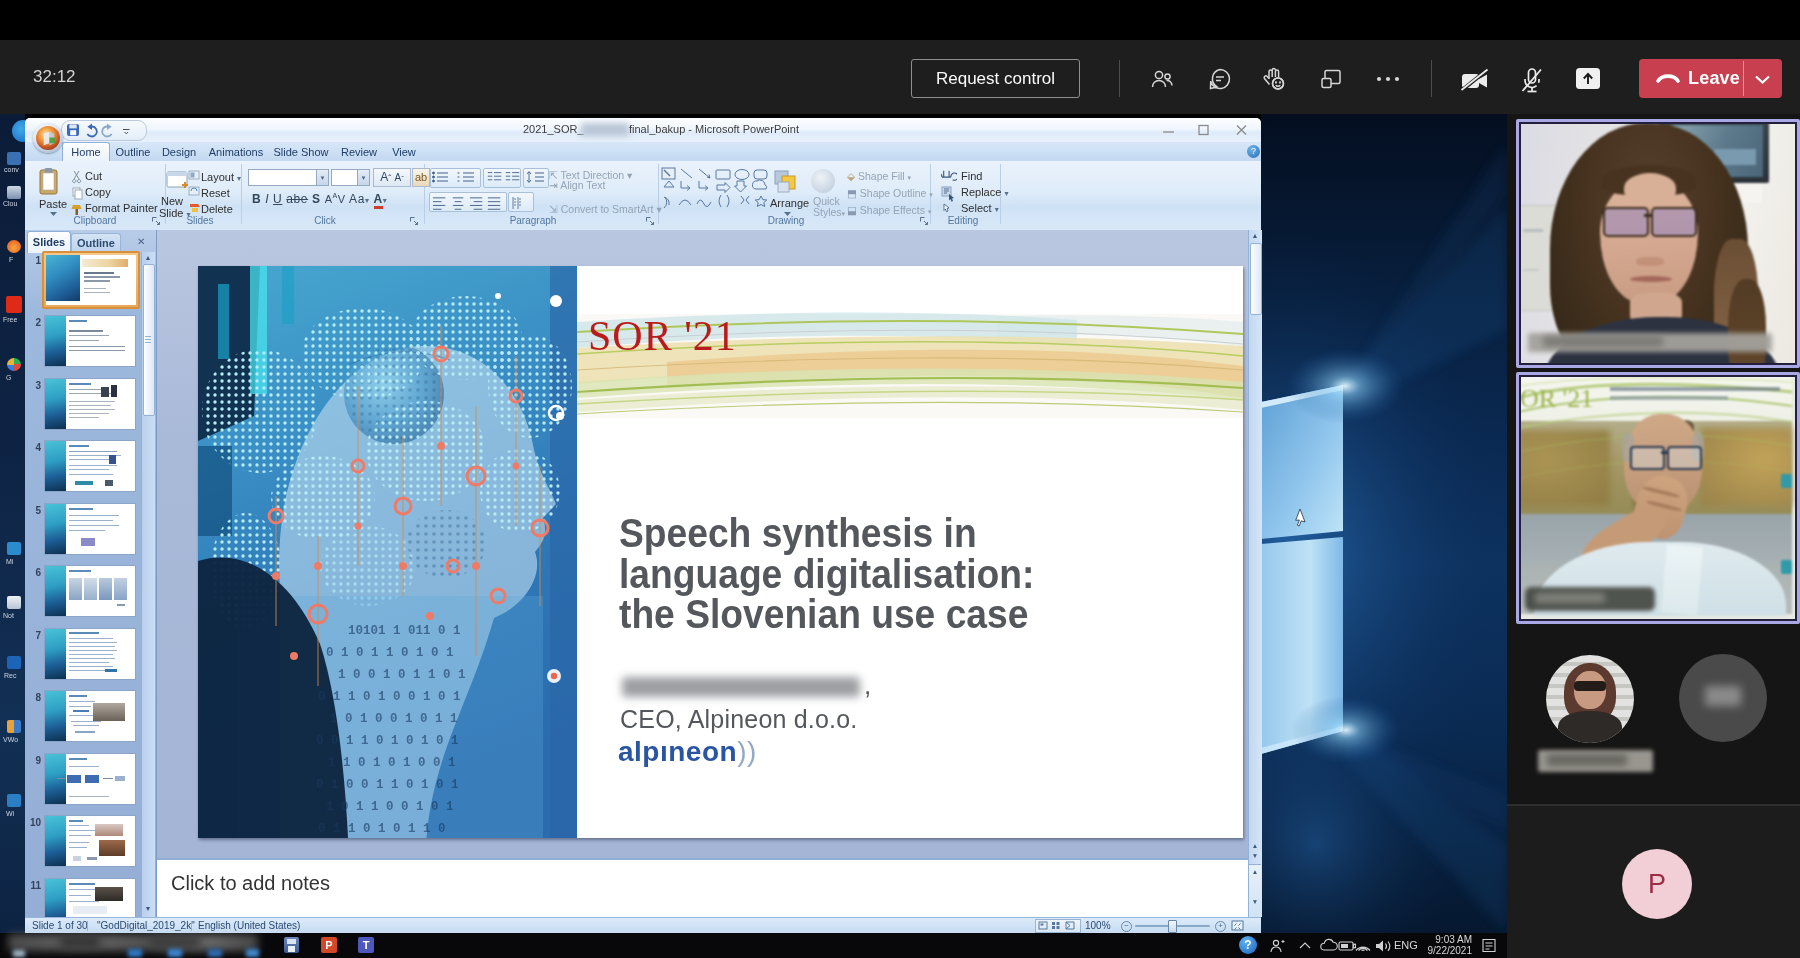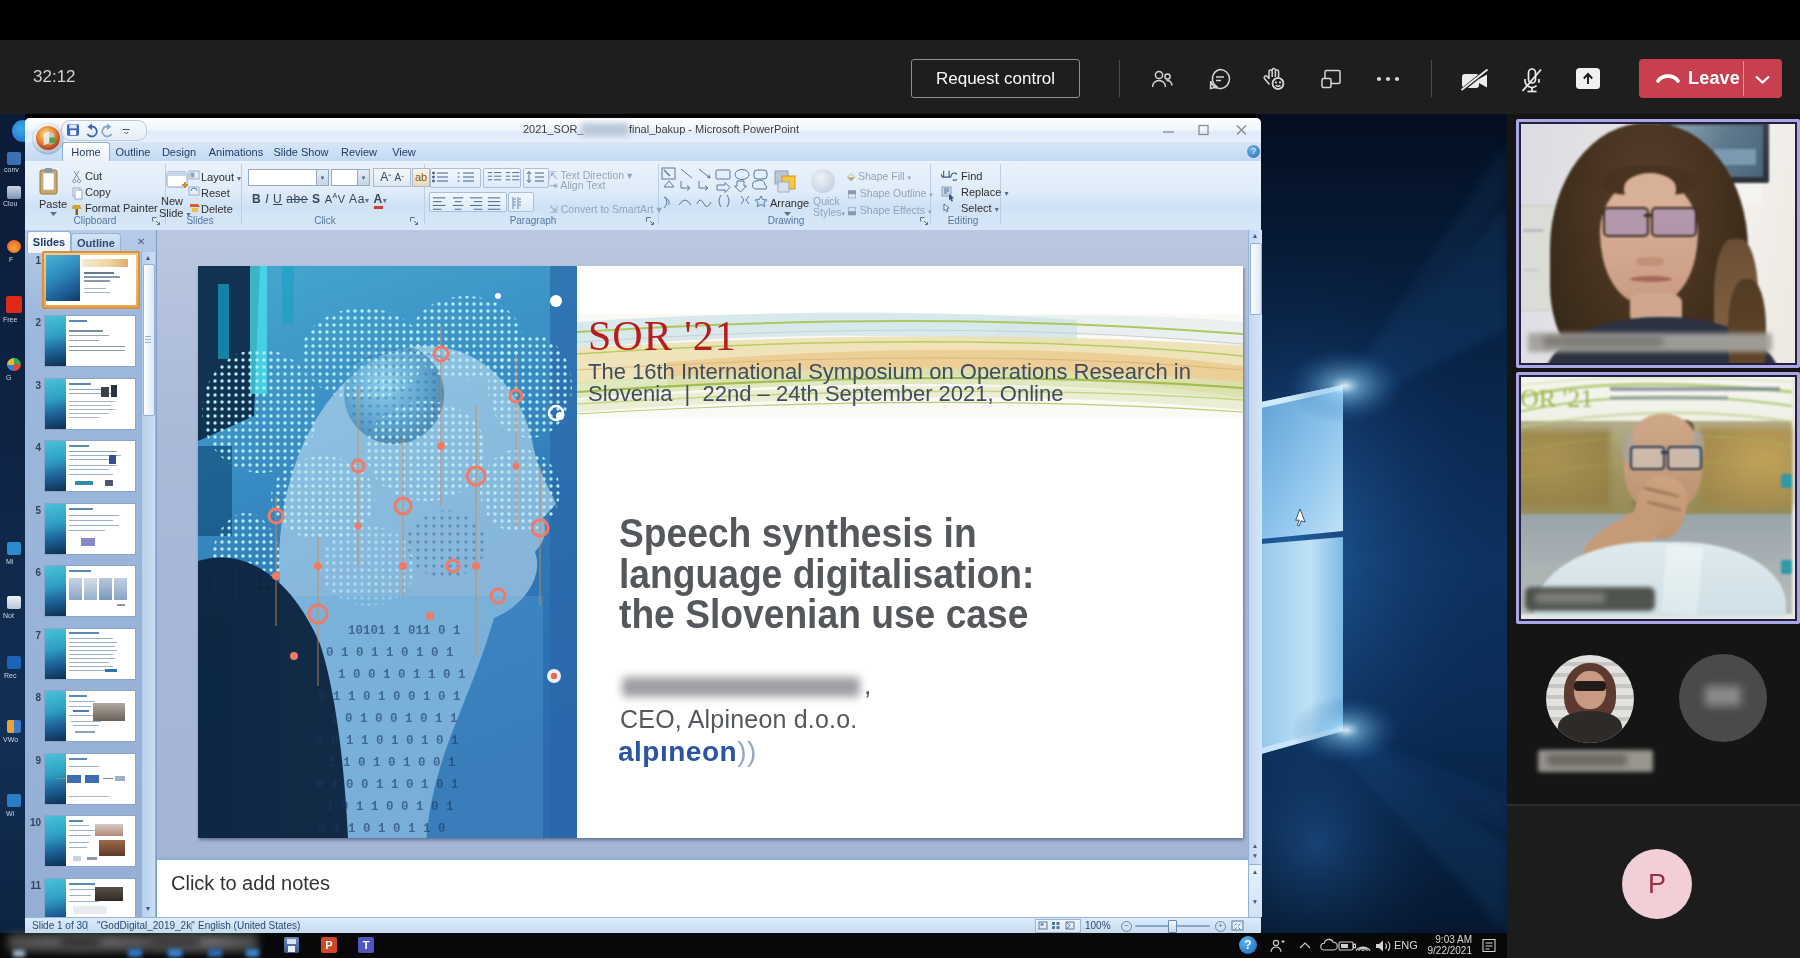--- a/index.html
+++ b/index.html
@@ -719,21 +719,20 @@
           <path d="M0,26 C220,12 430,10 666,28" stroke="#a9c44e" stroke-width="2"></path>
           <path d="M0,48 C240,32 460,30 666,50" stroke="#b2cb58" stroke-width="1.6"></path>
           <path d="M0,86 C230,70 450,66 666,82" stroke="#9cba48" stroke-width="2.2"></path>
           <path d="M0,98 C230,84 460,80 666,94" stroke="#c2d47e" stroke-width="1.4"></path>
           <path d="M0,36 C220,22 440,18 666,38" stroke="#c8cdd2" stroke-width="1"></path>
           <path d="M0,64 C230,50 450,46 666,64" stroke="#d8b97a" stroke-width="1.2"></path>
           <path d="M0,108 C230,94 460,92 666,106" stroke="#b6c86a" stroke-width="1.2"></path>
         </g>
       </svg>
       <div class="abs" style="left:390px;top:46px;font-family:'Liberation Serif',serif;font-size:42px;color:#b91c1c;letter-spacing:1px;">SOR '21</div>
-      <div class="abs" style="left:390px;top:95px;font-size:22px;line-height:22px;color:#3f4c5c;">The 16th International Symposium on Operations Research in<br>Slovenia&nbsp; | &nbsp;22nd – 24th September 2021, Online</div>
       <div class="abs" style="left:421px;top:247px;width:620px;font-size:40px;line-height:40.5px;font-weight:700;color:#54575b;transform:scaleX(.93);transform-origin:left top;">Speech synthesis in<br>language digitalisation:<br>the Slovenian use case</div>
       <div class="blurblob" style="left:424px;top:411px;width:238px;height:20px;"></div>
       <div class="abs" style="left:666px;top:404px;font-size:26px;color:#54575b;">,</div>
       <div class="abs" style="left:422px;top:439px;font-size:25px;color:#54575b;letter-spacing:.2px;">CEO, Alpineon d.o.o.</div>
       <div class="abs" style="left:420px;top:470px;font-size:28px;font-weight:700;color:#2a55a2;letter-spacing:.5px;">alpıneon<span style="color:#93a9c6;font-weight:400;">))</span></div>
     </div>
   </div>
   <div id="vscroll">
     <div class="abs" style="left:1px;top:2px;width:10px;height:9px;font-size:7px;color:#3c5a80;text-align:center;">▲</div>
     <div class="abs" style="left:1px;top:13px;width:10px;height:70px;background:linear-gradient(90deg,#fdfeff,#dce8f6);border:1px solid #93b2d8;border-radius:2px;"></div>

